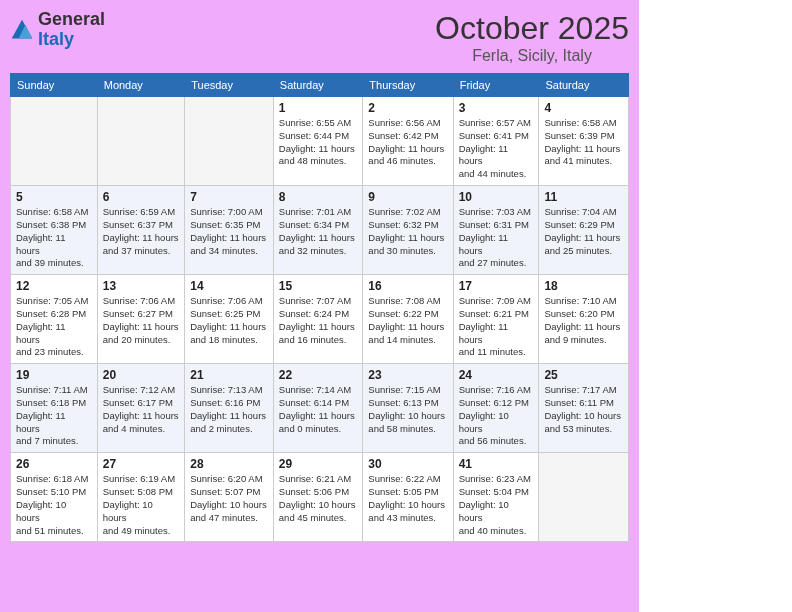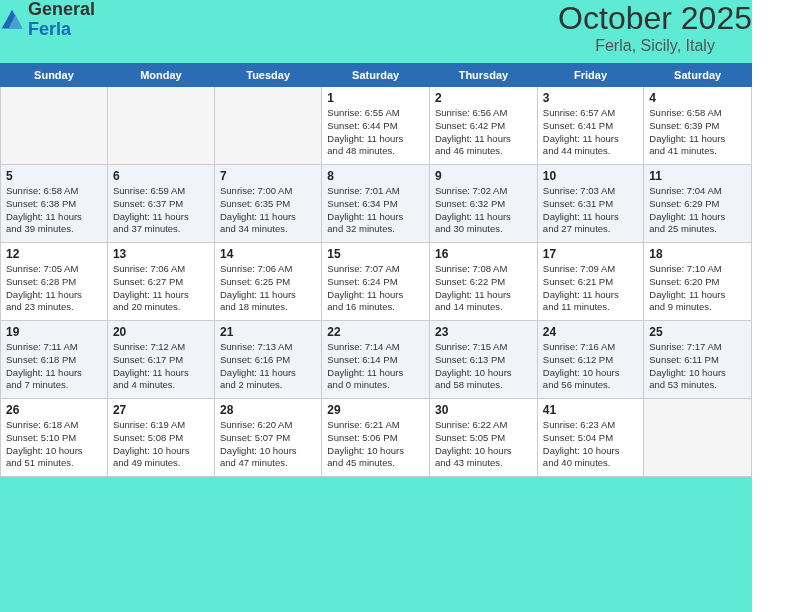--- a/index.html
+++ b/index.html
@@ -4,23 +4,24 @@
   <style>
     * { margin: 0; padding: 0; box-sizing: border-box; }
     body {
       font-family: Arial, sans-serif;
       background: #fff;
       width: 792px;
       height: 612px;
       overflow: hidden;
     }
     .page {
-      width: 752px;
+      width: 639px;
       height: 612px;
-      background: #5eead4;
+      background: #f0abfc;
+      padding: 10px;
     }
     .header {
       display: flex;
       justify-content: space-between;
       align-items: flex-start;
       margin-bottom: 8px;
     }
     .logo {
       display: flex;
       align-items: center;
@@ -51,24 +52,24 @@
     }
     .calendar {
       width: 100%;
       border-collapse: collapse;
       border: 1px solid #ccc;
       font-size: 10px;
     }
     .calendar th {
       background: #2a6db5;
       color: #fff;
-      text-align: center;
+      text-align: left;
       padding: 5px 6px;
       font-size: 11px;
-      font-weight: bold;
+      font-weight: normal;
       border: 1px solid #2a6db5;
     }
     .calendar td {
       vertical-align: top;
       padding: 4px 5px;
       border: 1px solid #ccc;
       width: 113px;
       height: 78px;
       background: #fff;
     }
@@ -95,21 +96,21 @@
 
 <div class="page">
   <div class="header">
     <div class="logo">
       <svg class="logo-icon" viewBox="0 0 28 28">
         <polygon points="14,2 26,24 2,24" fill="#1a6bb5"></polygon>
         <polygon points="18,8 26,24 10,24" fill="#4a9fd5"></polygon>
       </svg>
       <div class="logo-text">
         <span class="logo-general">General</span><br>
-        <span class="logo-blue">Ferla</span>
+        <span class="logo-blue">Italy</span>
       </div>
     </div>
     <div class="title-block">
       <div class="month-title">October 2025</div>
       <div class="subtitle">Ferla, Sicily, Italy</div>
     </div>
   </div>
 
   <table class="calendar">
     <thead>

